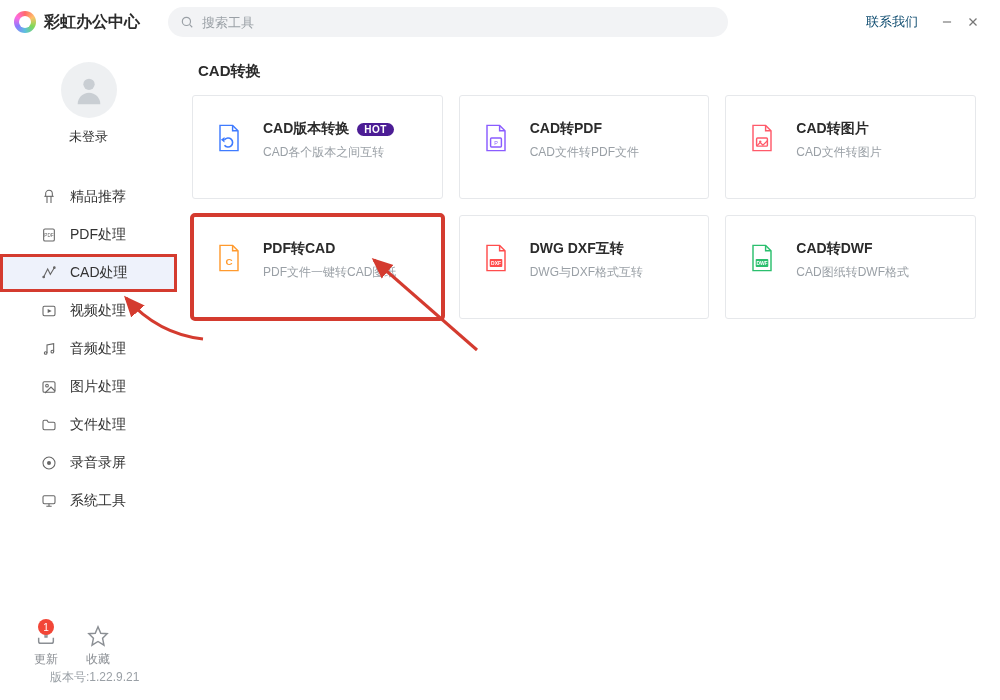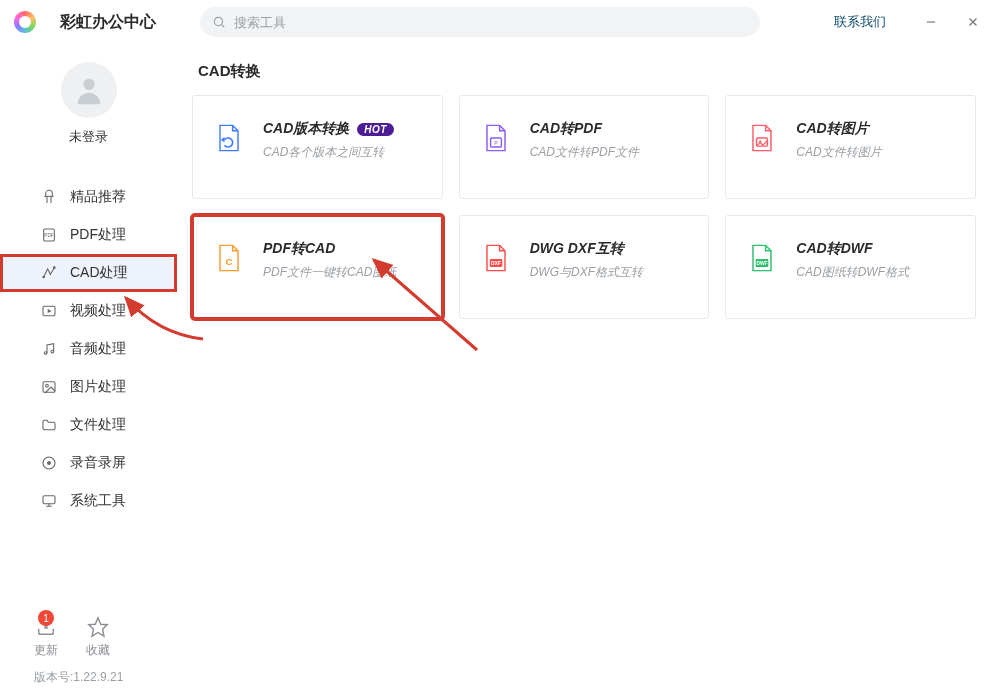--- a/index.html
+++ b/index.html
@@ -1,20 +1,20 @@
 <!DOCTYPE html>
 <html><head>
 <meta charset="utf-8">
 <style>
   * { box-sizing: border-box; margin: 0; padding: 0; }
   html, body { width: 1000px; height: 700px; font-family: "Microsoft YaHei", "PingFang SC", Arial, sans-serif; background: #fff; color: #333; overflow: hidden; }
   .app { display: flex; flex-direction: column; width: 1000px; height: 700px; }
 
   
-  .titlebar { height: 44px; display: flex; align-items: center; padding: 0 14px; gap: 16px; }
+  .titlebar { height: 44px; display: flex; align-items: center; padding: 0 14px; }
   .logo-circle { width: 22px; height: 22px; border-radius: 50%; background: conic-gradient(#ff6a6a, #ffc069, #7ed957, #5bc0de, #8a7aff, #ff6adf, #ff6a6a); position: relative; margin-right: 8px; }
   .logo-circle::after { content:""; position:absolute; inset:5px; background:#fff; border-radius:50%; }
   .app-title { font-size: 16px; font-weight: 600; color: #2b2b2b; }
   .searchbox { flex: 0 0 560px; margin-left: 28px; height: 30px; background: #f2f3f5; border-radius: 15px; display: flex; align-items: center; padding: 0 12px; color:#9aa0a6; }
   .searchbox svg { width:14px; height:14px; margin-right:8px; flex:0 0 auto; }
   .searchbox input { border:none; outline:none; background:transparent; font-size:13px; color:#333; width:100%; }
   .searchbox input::placeholder { color:#9aa0a6; }
   .titlebar-spacer { flex:1; }
   .contact-us { font-size: 13px; color:#0c4a6e; margin-right:16px; cursor:pointer; }
   .win-btn { width:26px; height:26px; display:flex; align-items:center; justify-content:center; color:#777; cursor:pointer; }
@@ -32,30 +32,30 @@
   .nav-item.active { background:#eef2fb; color:#333; }
   .nav-item.highlighted { outline: 3px solid #d43b2f; outline-offset:-3px; }
   .nav-item .nic { width:18px; height:18px; margin-right:12px; color:#666; display:flex; align-items:center; justify-content:center; }
   .nav-item svg { width:16px; height:16px; }
 
   .sidebar-footer { margin-top:auto; padding: 0 0 14px 0; }
   .sf-row { display:flex; gap:28px; padding-left:34px; align-items:flex-end; }
   .sf-btn { display:flex; flex-direction:column; align-items:center; font-size:12px; color:#8b8f94; cursor:pointer; position:relative; }
   .sf-btn svg { width:22px; height:22px; color:#8b8f94; margin-bottom:4px; }
   .badge { position:absolute; top:-6px; right:4px; min-width:16px; height:16px; background:#f24637; color:#fff; border-radius:8px; font-size:10px; display:flex; align-items:center; justify-content:center; padding:0 4px; }
-  .version { padding-left:34px; margin-top:10px; font-size:12px; color:#9aa0a6; }
+  .version { padding-left:50px; margin-top:1px; font-size:12px; color:#9aa0a6; }
 
   
   .main { flex:1; padding: 14px 24px 0 14px; overflow:auto; }
   .section-title { font-size:15px; font-weight:700; color:#2b2b2b; margin: 4px 0 14px 6px; }
   .cards { display:grid; grid-template-columns: repeat(3, 1fr); gap: 16px; }
   .card { border:1px solid #e6e8eb; border-radius:3px; height:104px; padding: 24px 16px 0 18px; display:flex; align-items:flex-start; gap:16px; cursor:pointer; background:#fff; position:relative; }
   .card.highlighted { outline:4px solid #d43b2f; outline-offset:-2px; }
   .card-icon { width:36px; height:36px; flex:0 0 auto; display:flex; align-items:center; justify-content:center; }
-  .card-body { display:flex; flex-direction:column; gap:6px;font-style:italic; }
+  .card-body { display:flex; flex-direction:column; gap:6px; }
   .card-title { font-size:14px; font-weight:600; color:#2b2b2b; display:flex; align-items:center; gap:8px; }
   .hot-badge { background:#4c1d95; color:#fff; font-size:10px; font-weight:700; border-radius:9px; padding:1px 7px; letter-spacing:0.5px; }
   .card-sub { font-size:12px; color:#9aa0a6; }
 
   
   .arrow-svg { position:absolute; pointer-events:none; }
 
 </style>
 </head>
 <body>

